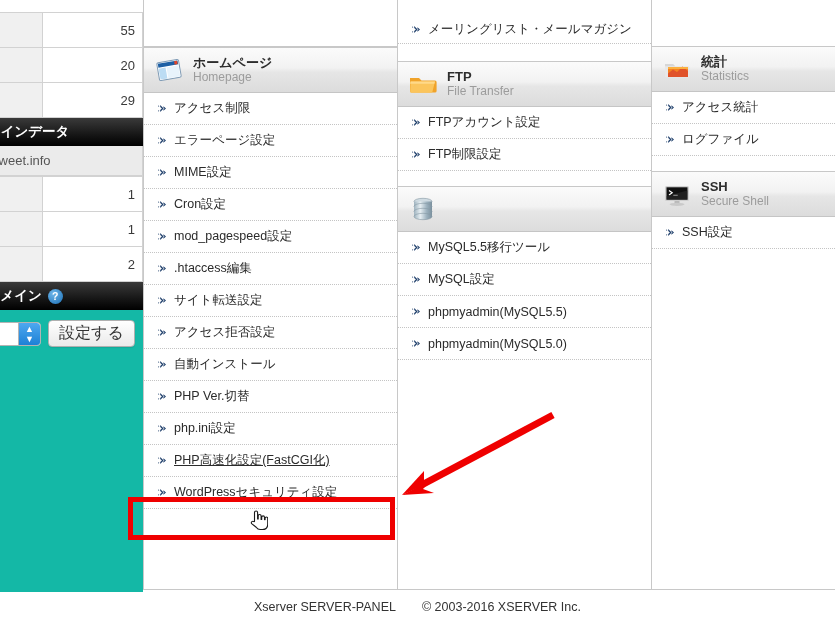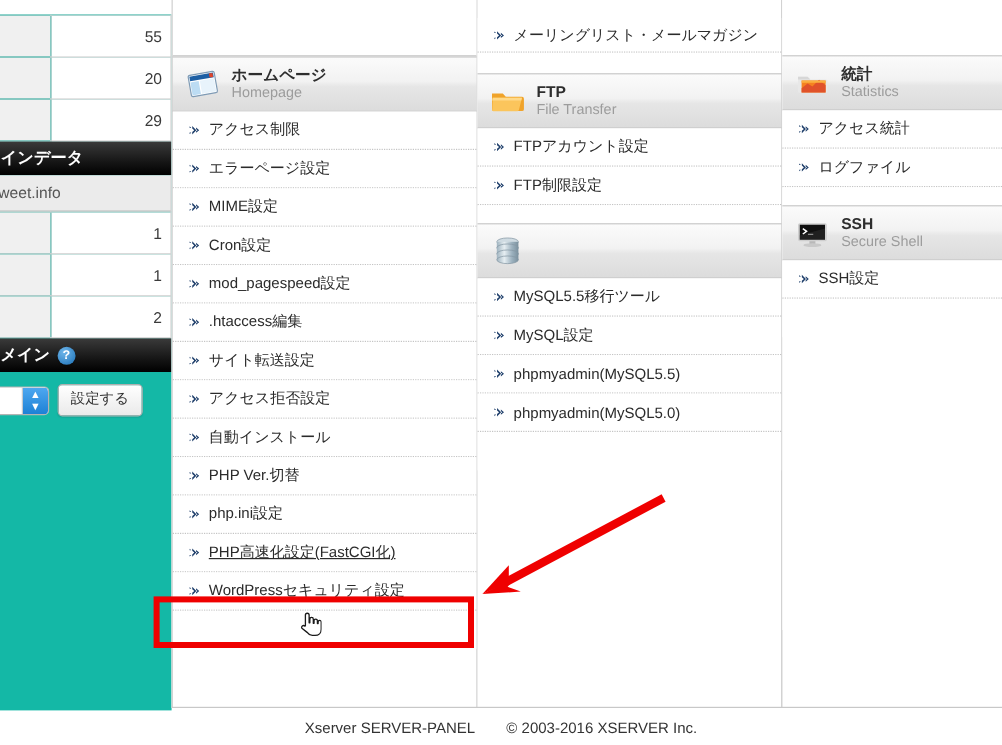--- a/index.html
+++ b/index.html
@@ -57,21 +57,21 @@
   }
   .sel .arrowbox{
     position:absolute;right:0;top:0;width:21px;height:22px;
     background:linear-gradient(to bottom,#4ea8f0,#1b7fd4);
     border-left:1px solid #b4b4b4;border-radius:0 3px 3px 0;
     color:#fff;font-size:9px;line-height:10px;text-align:center;padding-top:1px;
   }
   .btn-set{
     height:25px;line-height:23px;padding:0 10px;border:1px solid #b0b0b0;
     border-radius:4px;background:linear-gradient(to bottom,#ffffff,#eaeaea);
-    font-size:12px;color:#333;white-space:nowrap;
+    font-size:16px;color:#333;white-space:nowrap;
     box-shadow:0 1px 1px rgba(0,0,0,.08);
   }
 
   
   .col{position:absolute;top:0;background:#fff;box-sizing:border-box;}
   .col1{left:143px;width:255px;height:590px;border-left:1px solid #c8c8c8;border-right:1px solid #c8c8c8;}
   .col2{left:398px;width:254px;height:590px;border-right:1px solid #c8c8c8;}
   .col3{left:652px;width:183px;height:525px;}
 
   .grid-top-border{position:absolute;left:143px;top:589px;width:692px;height:1px;background:#c8c8c8;}

